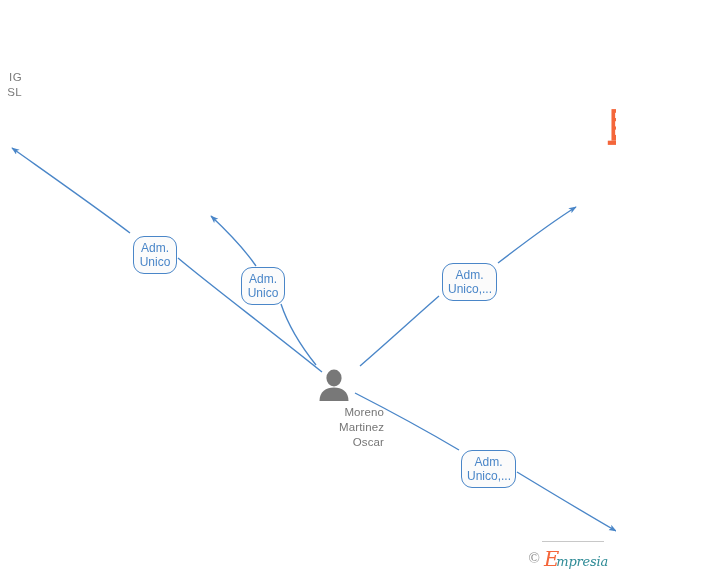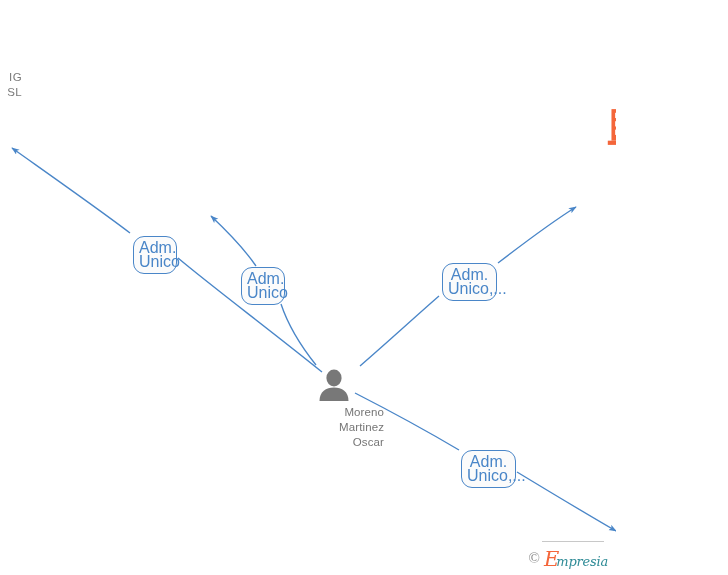--- a/index.html
+++ b/index.html
@@ -45,21 +45,21 @@
     display: block;
     margin: 3px auto 0 auto;
   }
   .edge-label {
     position: absolute;
     box-sizing: border-box;
     border: 1px solid #4a86c8;
     border-radius: 11px;
     background: #fbfbfb;
     color: #4a86c8;
-    font-size: 16px;
+    font-size: 12px;
     line-height: 14px;
     text-align: center;
     padding: 4px 5px 4px 5px;
     font-family: "Liberation Sans", sans-serif;
     white-space: pre-line;
   }
   #clipped-node-label {
     position: absolute;
     font-size: 11.5px;
     line-height: 15px;

